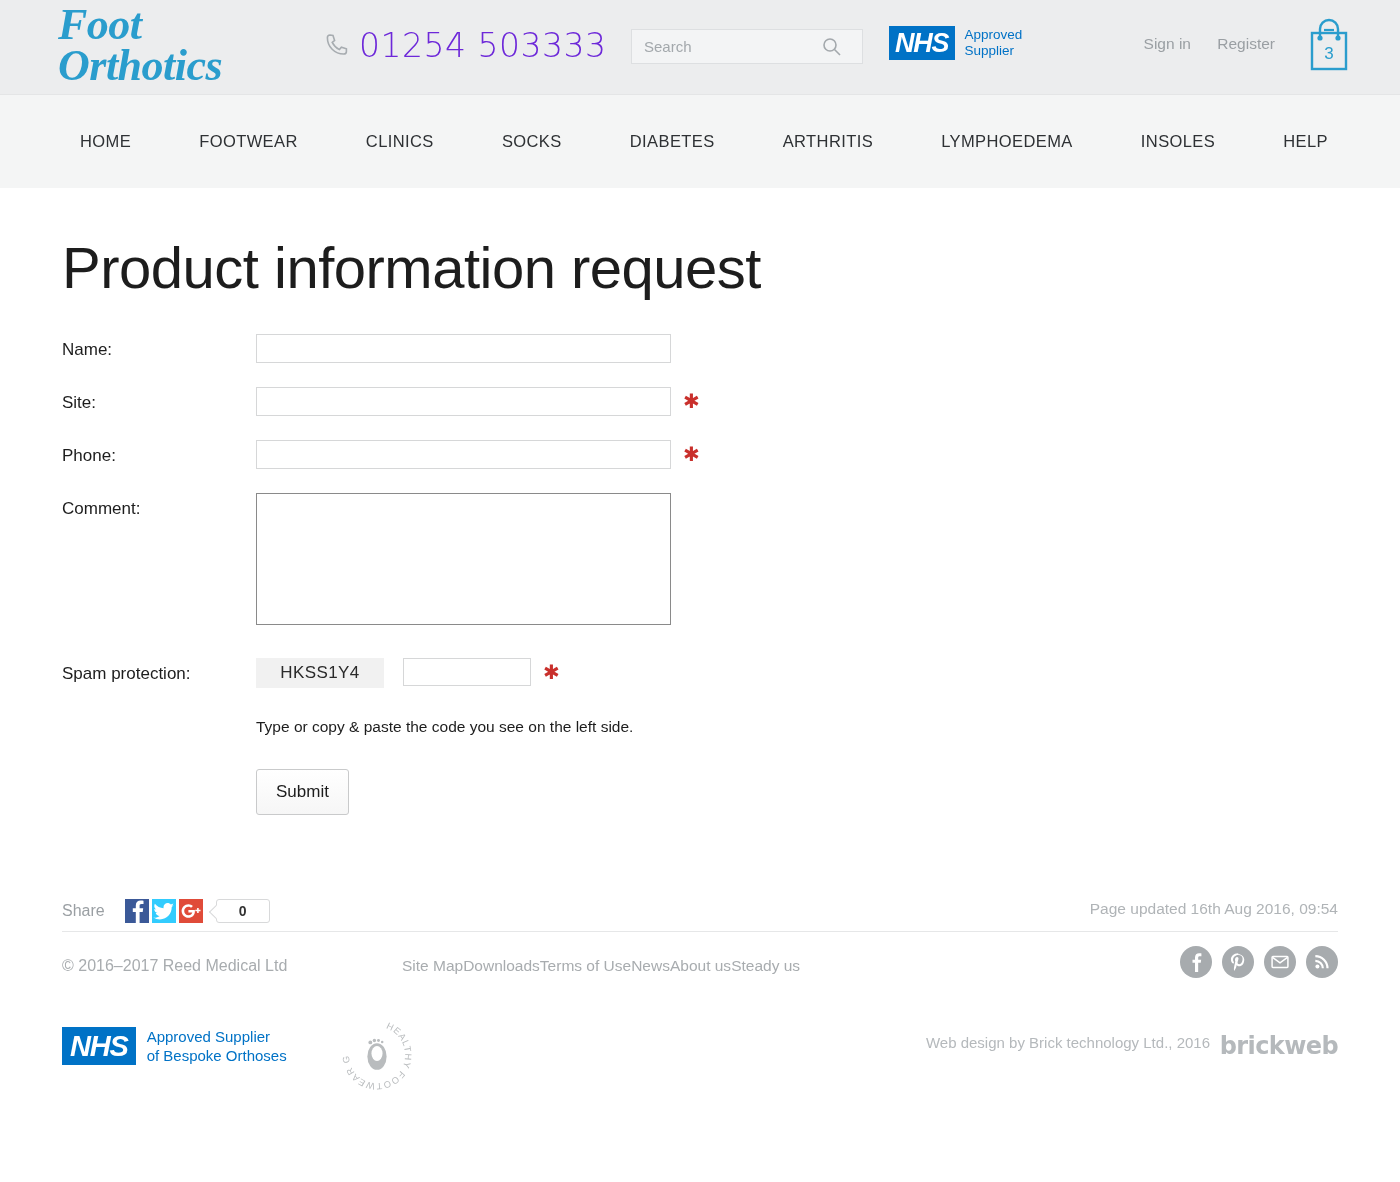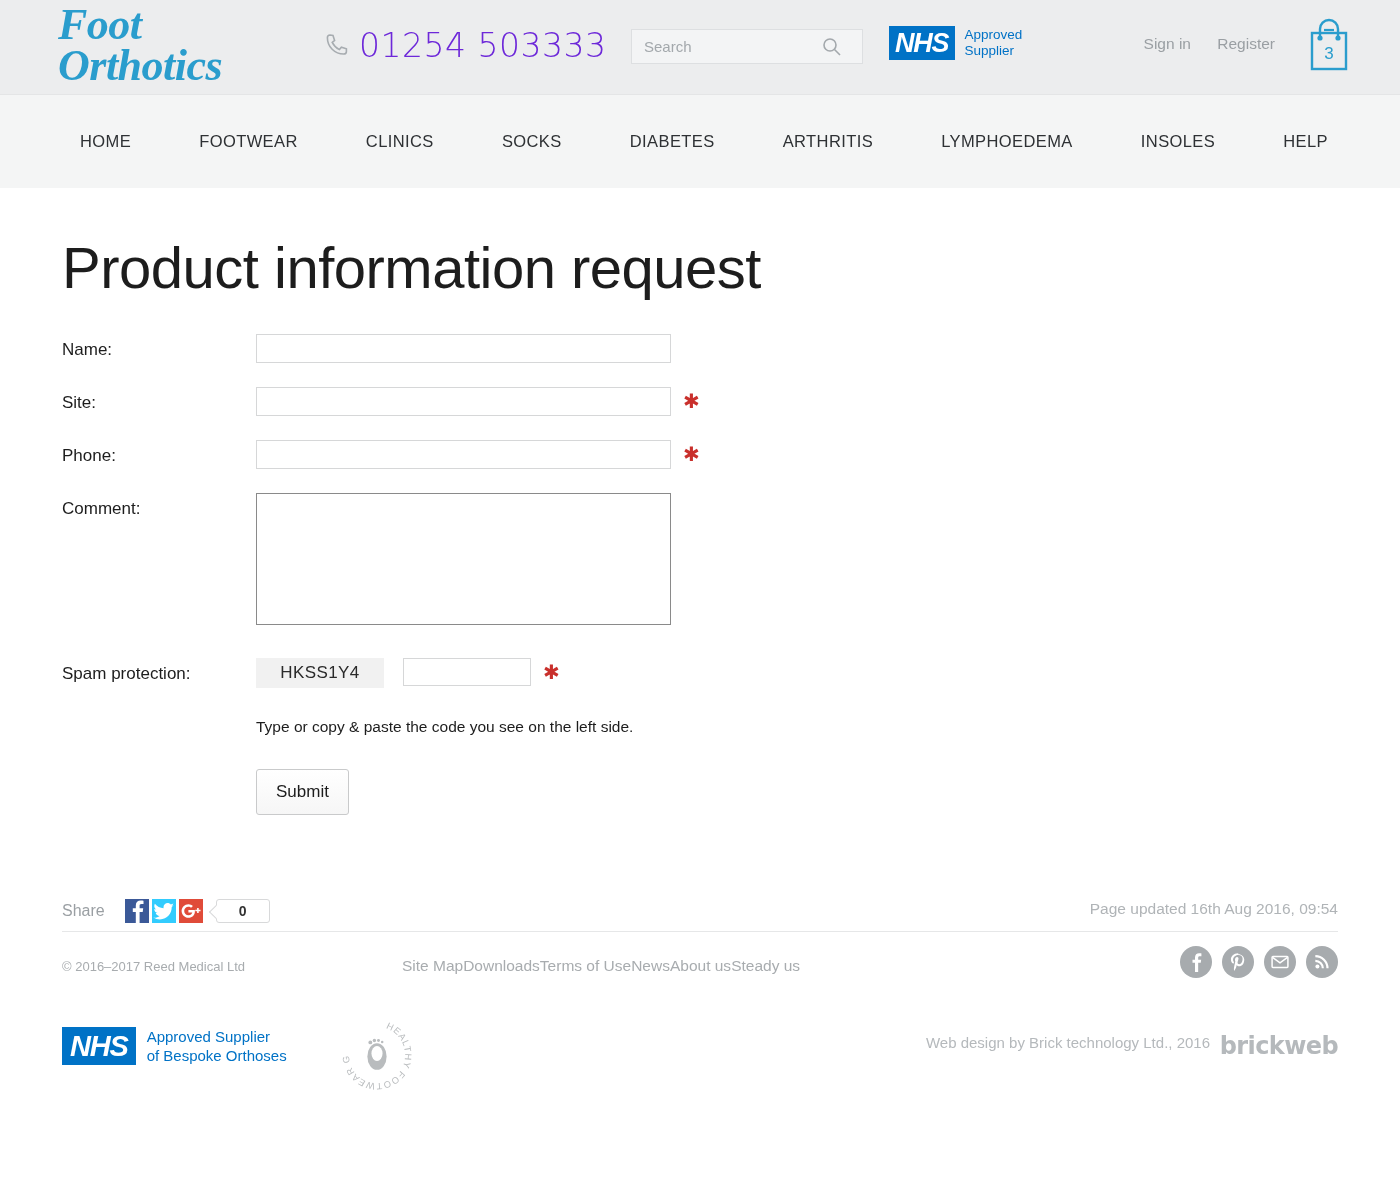--- a/index.html
+++ b/index.html
@@ -273,21 +273,21 @@
   }
 
   
   .footer-links {
     margin: 0 62px;
     height: 68px;
     display: flex; align-items: center;
     position: relative;
   }
   .copyright {
-    font-size: 13px; color: #a8acaf;
+    font-size: 16px; color: #a8acaf;
     width: 340px;
   }
   .flinks { display: flex; }
   .flinks a {
     font-size: 15.5px; color: #a8acaf; text-decoration: none;
   }
   .fsocial {
     position: absolute; right: 0; top: 14px;
     display: flex; gap: 10px;
   }

